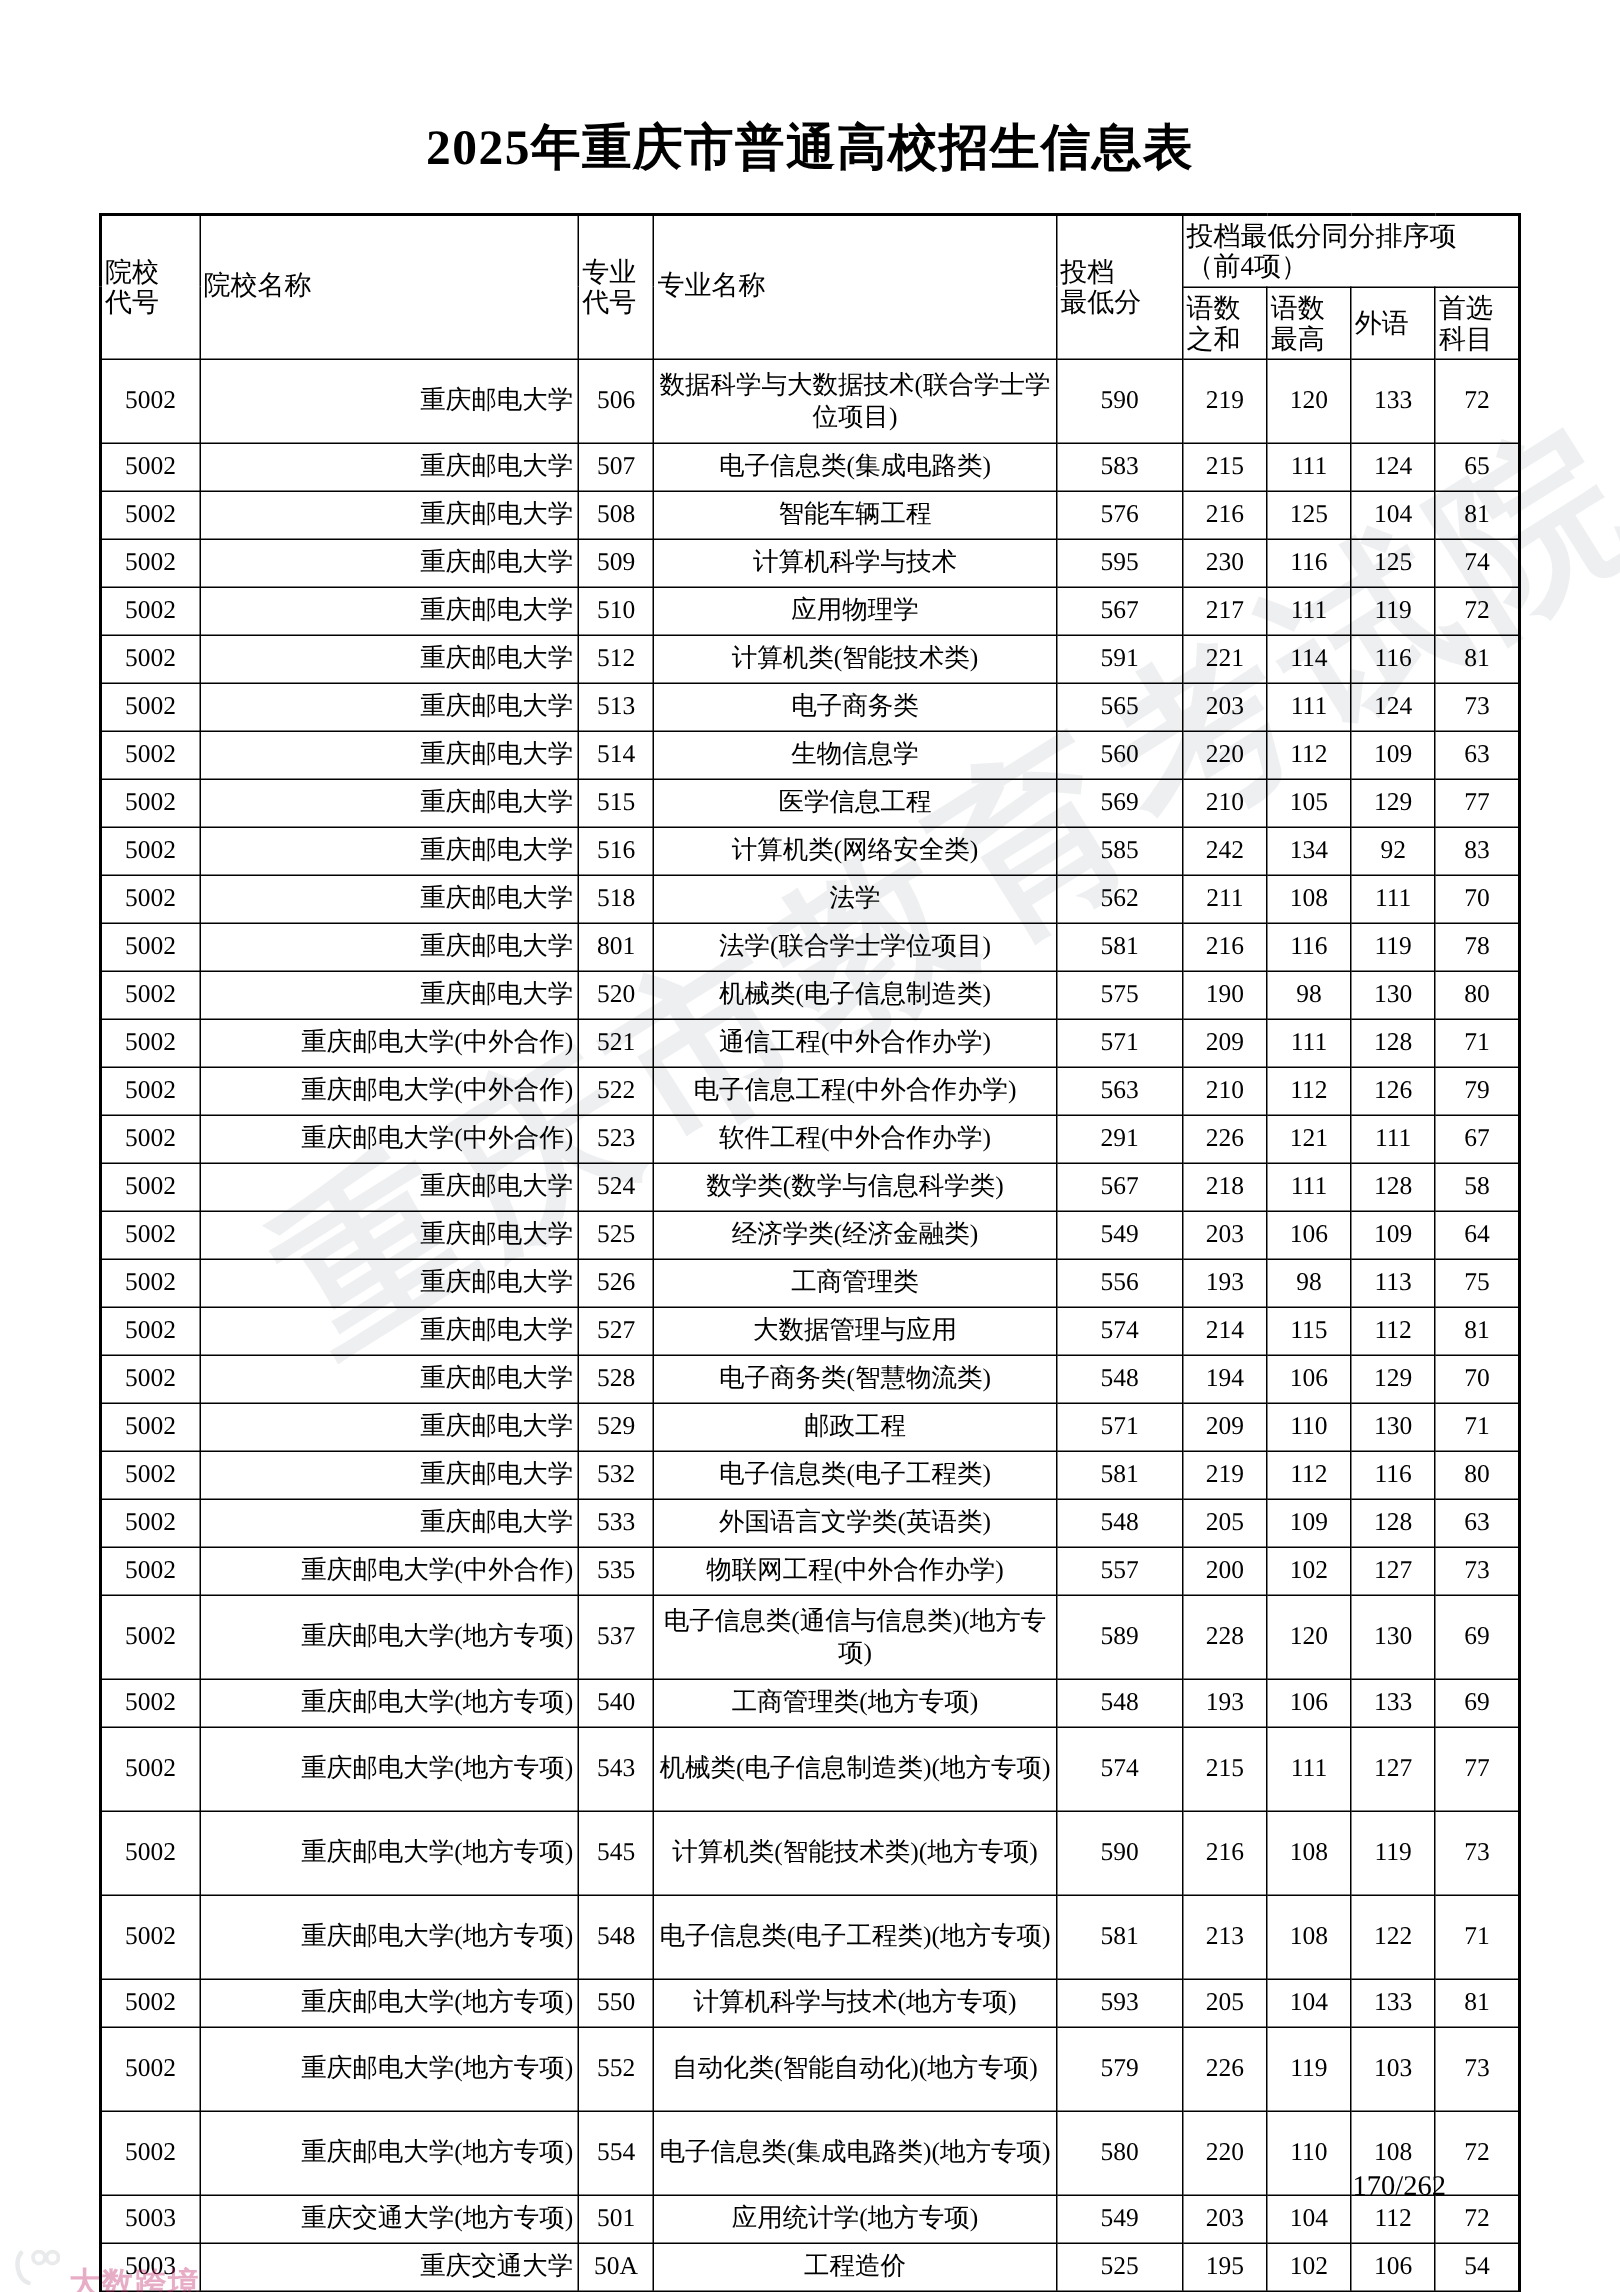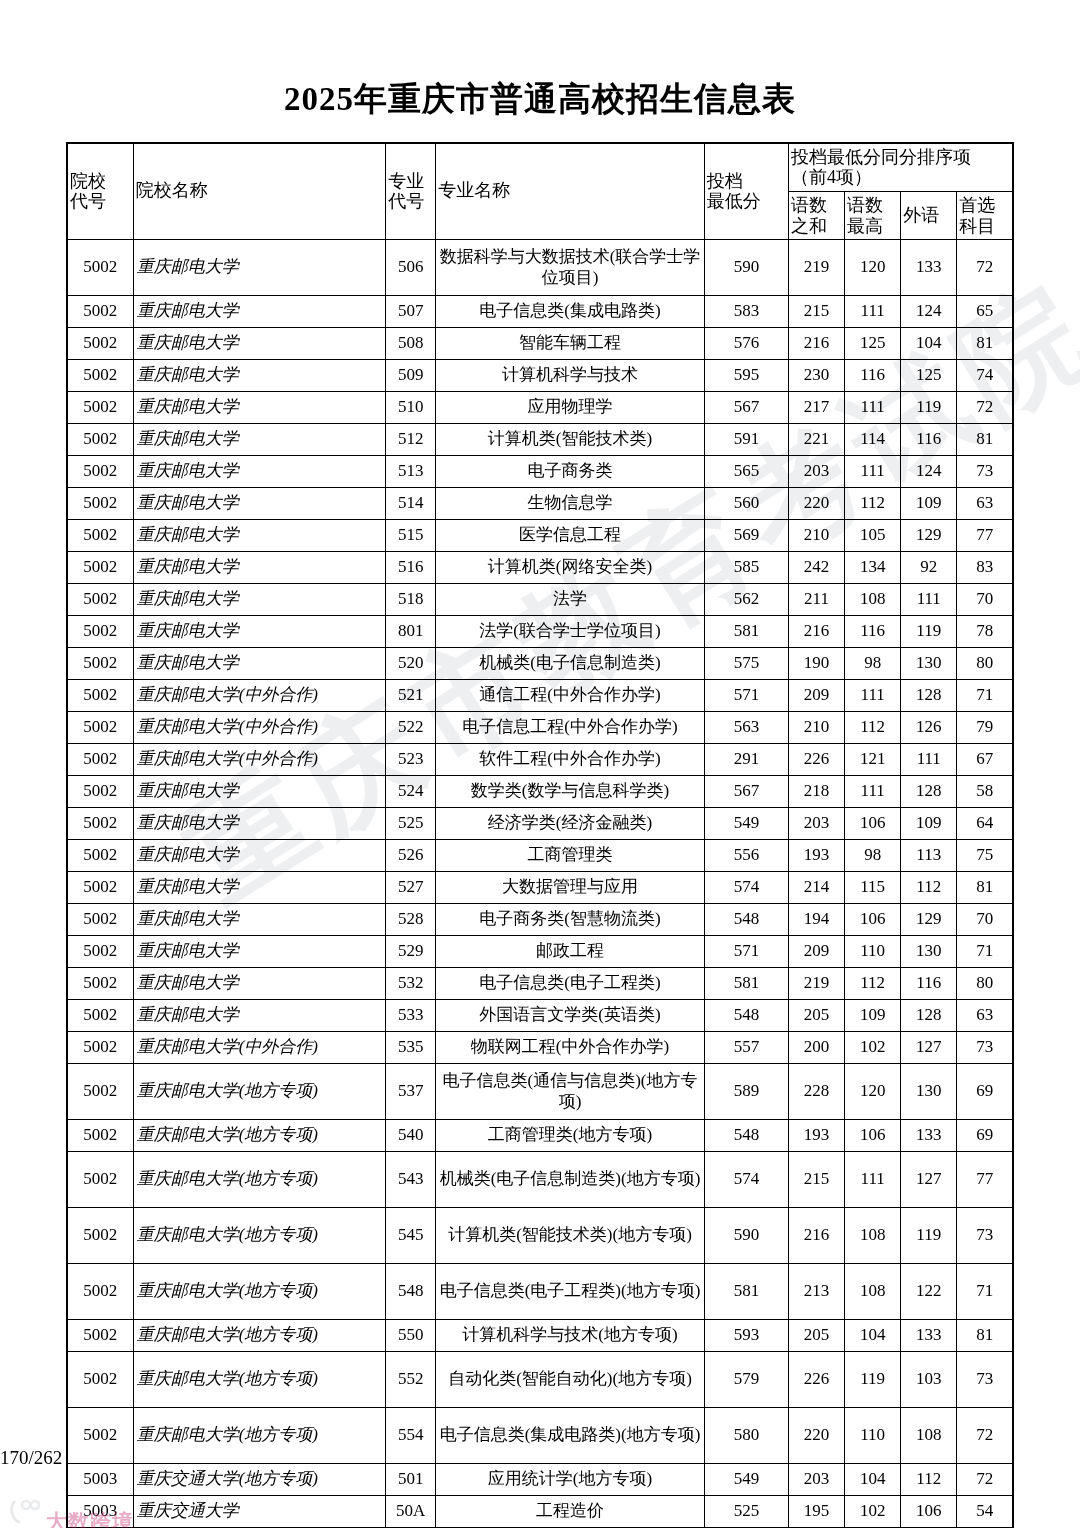--- a/index.html
+++ b/index.html
@@ -91,38 +91,38 @@
     text-align: left;
     vertical-align: middle;
     font-size: 18px;
     padding: 3px 2px;
   }
   table.info-table tbody td {
     height: 27px;
   }
   
   td.c-code, td.c-major-code { text-align: center; }
-  td.c-name  { text-align: left; padding-left: 6px; font-style: italic; }
+  td.c-name  { text-align: right; padding-left: 6px; }
   td.c-major { text-align: center; padding-left: 5px; }
   td.c-num   { text-align: center; }
 
   
   table.info-table {
     border: 2px solid #000;
   }
 
   .hdr-stack { display: block; line-height: 1.15; }
 
   
   #page-number {
     position: absolute;
     left: 0;
     top: 1447px;
     width: 964px;
-    text-align: left;
+    text-align: right;
     font-size: 19px;
   }
 
   
   #brand {
     position: absolute;
     left: 10px;
     top: 1488px;
     display: flex;
     align-items: center;

